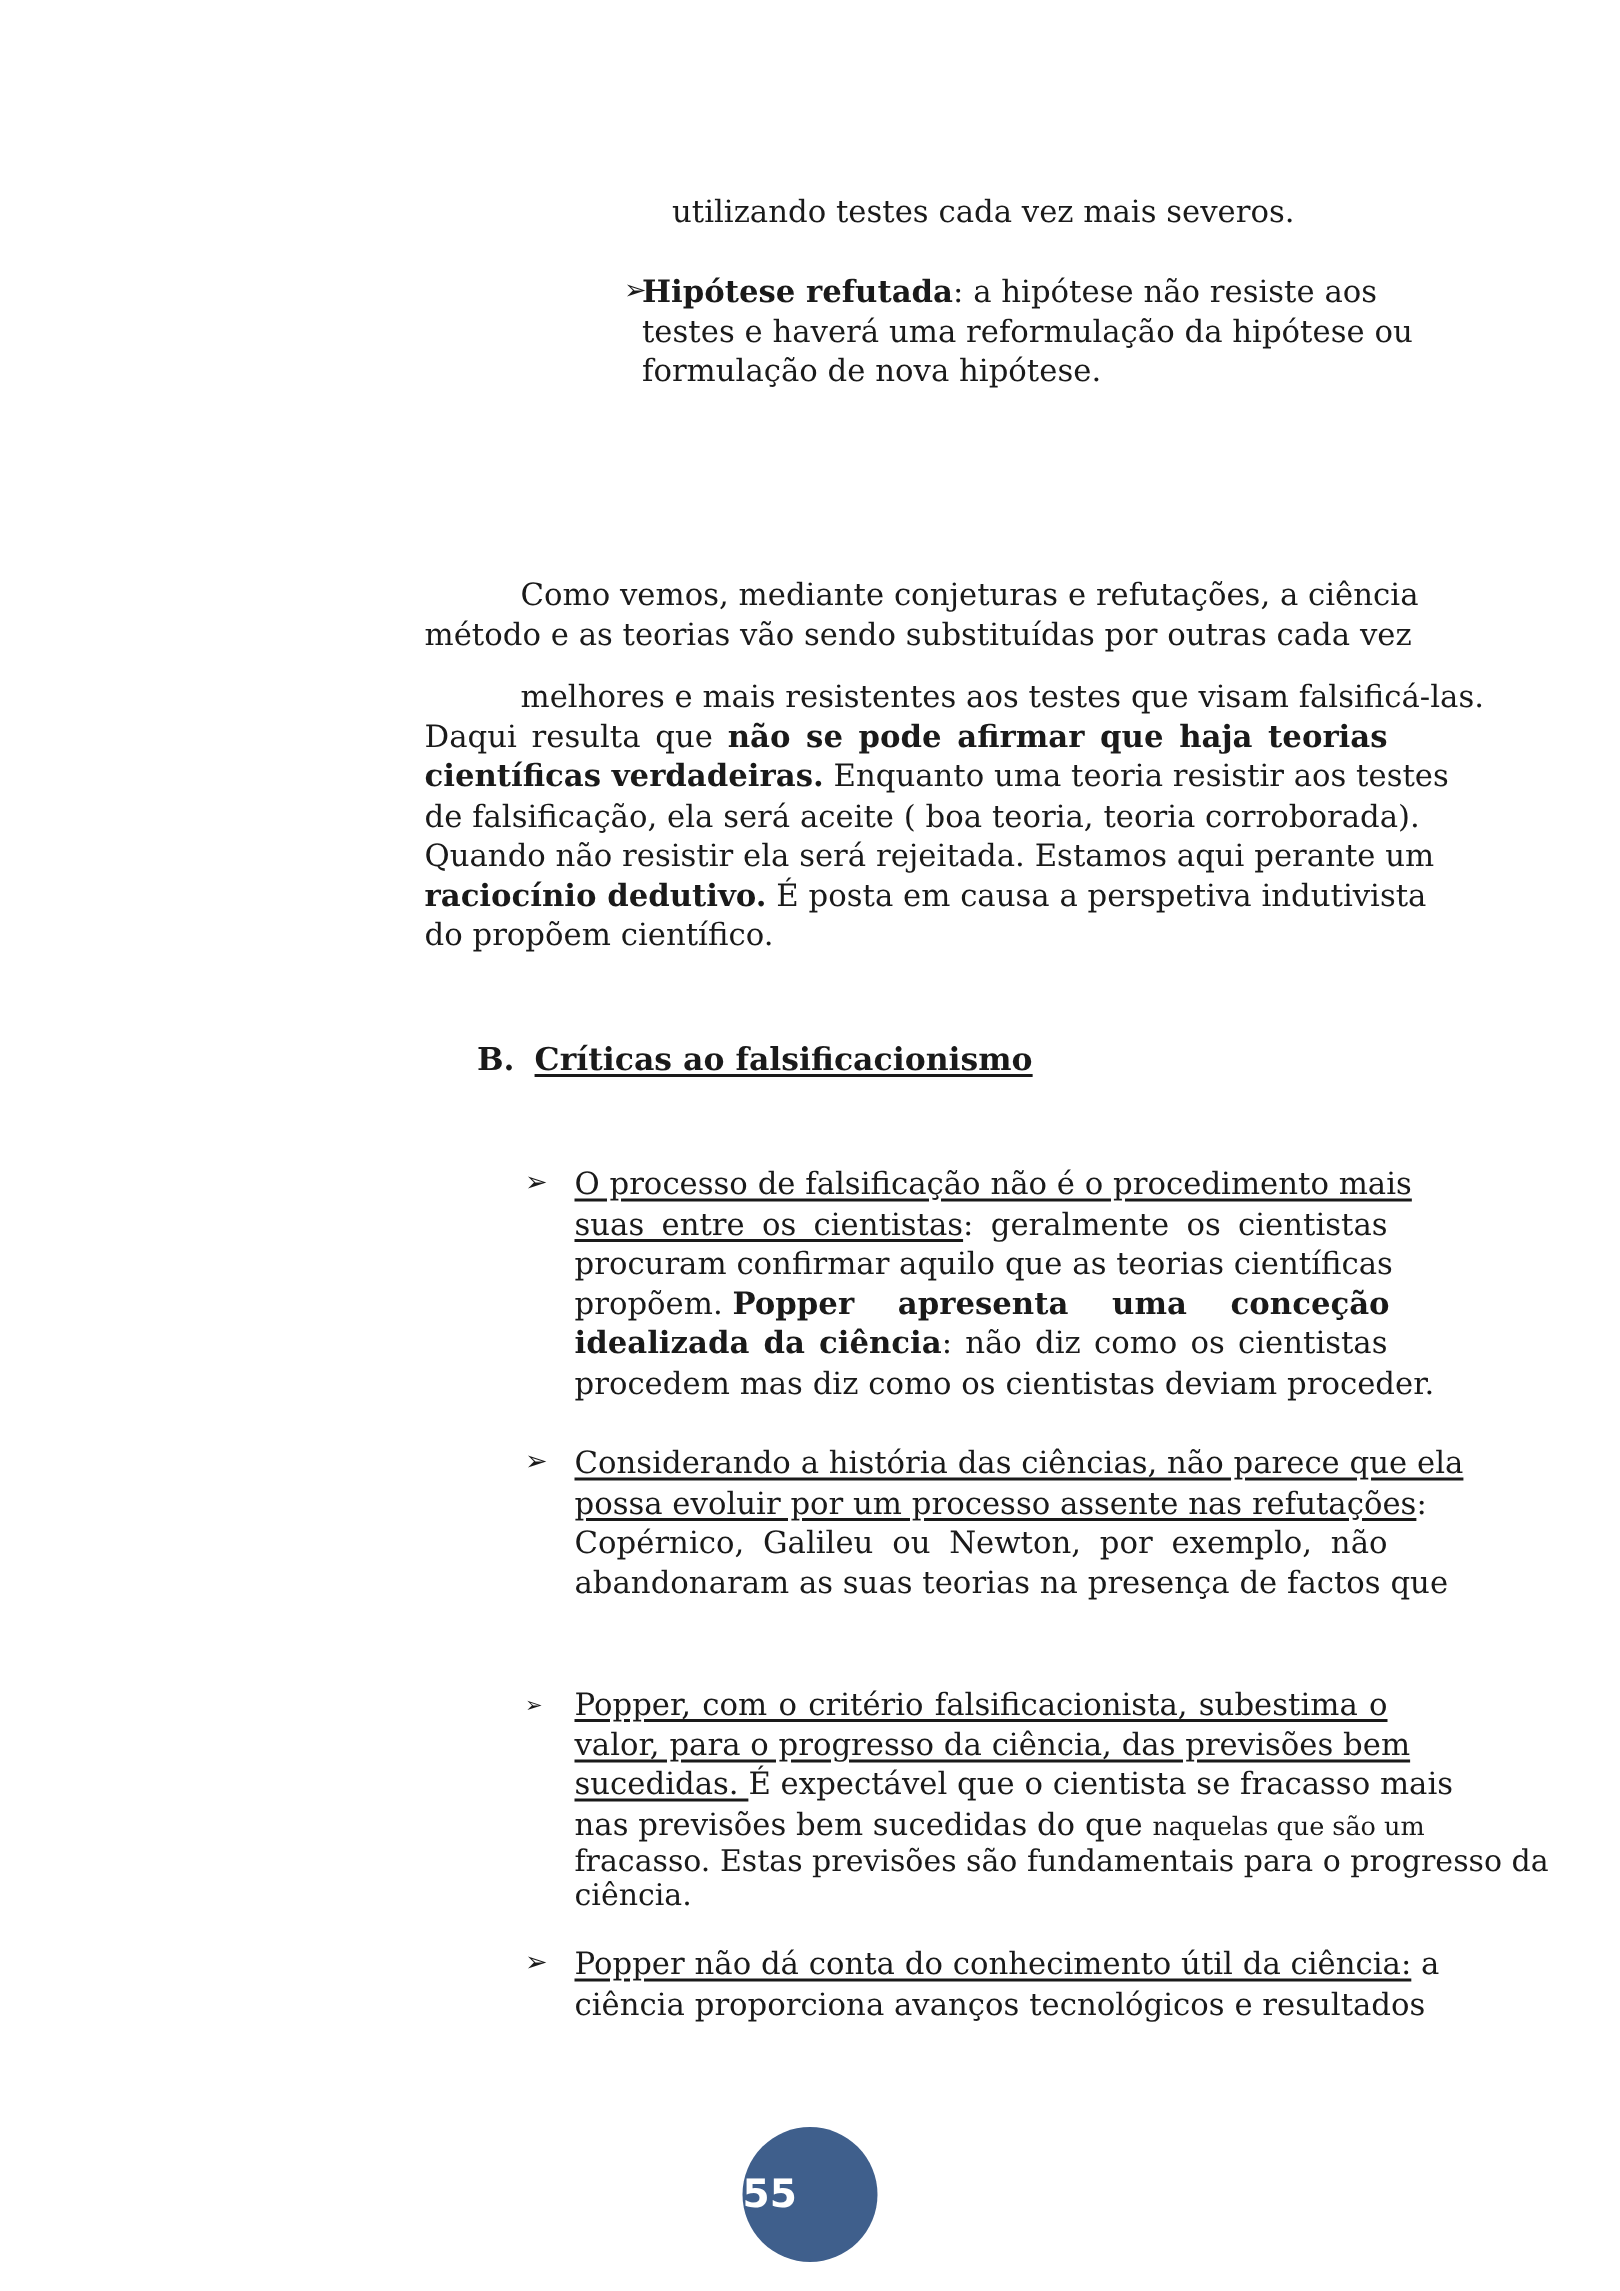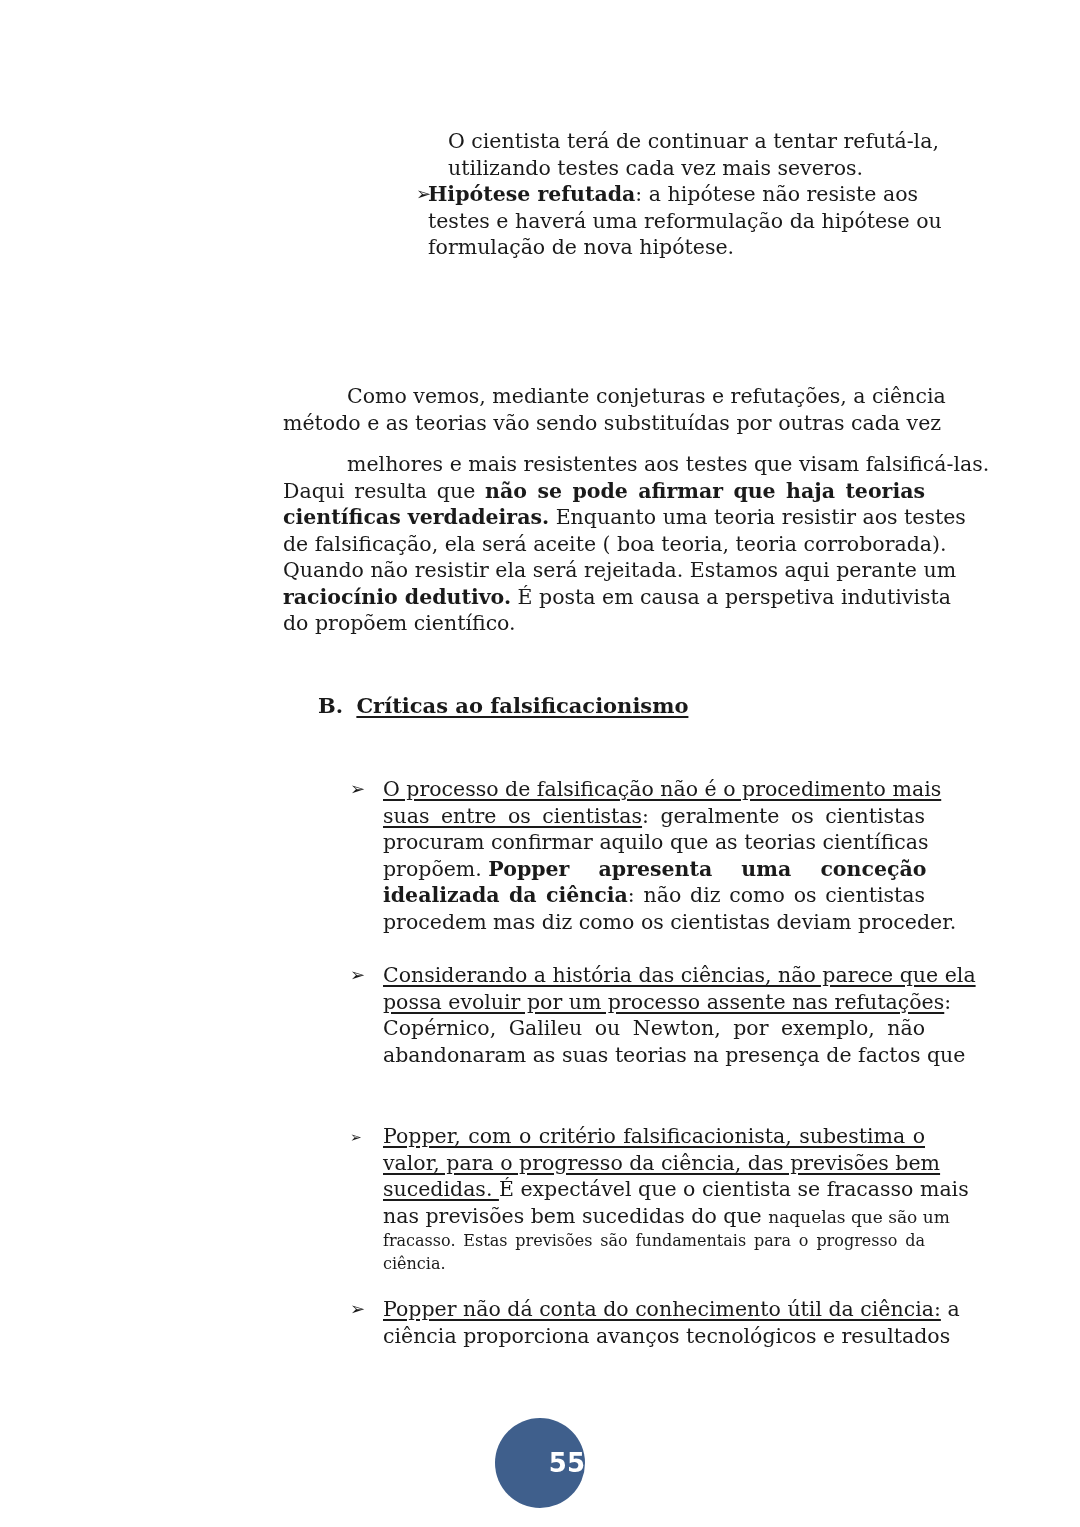--- a/index.html
+++ b/index.html
@@ -5,31 +5,30 @@
   html, body { margin:0; padding:0; background:#ffffff; }
   body { width:1080px; height:1527px; position:relative; overflow:hidden;
          font-family:"DejaVu Serif", serif; color:#1a1a1a; }
   .para { position:absolute; font-size:20.5px; line-height:26.5px; text-align:justify; }
   .para .l { display:block; text-align:justify; text-align-last:justify; height:26.5px; white-space:nowrap; overflow:visible; }
   .para .l.last { text-align-last:left; }
   b { font-weight:bold; }
   u { text-decoration:underline; text-underline-offset:3px; }
   .arrow { position:absolute; font-size:18px; line-height:26.5px; font-family:"DejaVu Sans", sans-serif; }
   .small { font-size:17px; }
-  .tiny { font-size:16px; }
+  .tiny { font-size:20px; }
   .pagenum { position:absolute; left:495px; top:1418px; width:90px; height:90px; border-radius:50%;
              background:#3f5f8c; color:#ffffff; font-family:"DejaVu Sans", sans-serif;
-             font-weight:bold; font-size:26px; display:flex; align-items:center; justify-content:flex-end; }
+             font-weight:bold; font-size:26px; display:flex; align-items:center; justify-content:flex-start; }
   .heading { position:absolute; left:318px; top:692px; font-size:21px; font-weight:bold; line-height:28px; white-space:nowrap; }
 </style>
 </head>
 <body>
 
 <div class="para" style="left:448px; top:128px; width:477px;">
-  <span class="l">O cientista terá de continuar  a tentar refutá-la,</span>
   <span class="l last">utilizando  testes cada vez mais severos.</span>
 </div>
 <span class="arrow" style="left:416px; top:181px;">➢</span>
 <div class="para" style="left:428px; top:181px; width:477px;">
   <span class="l"><b>Hipótese refutada</b><span>: a hipótese não resiste aos</span></span>
   <span class="l">testes e haverá uma reformulação da hipótese ou</span>
   <span class="l last">formulação de nova hipótese.</span>
 </div>
 
 <div class="para" style="left:283px; top:383px; width:642px;">

